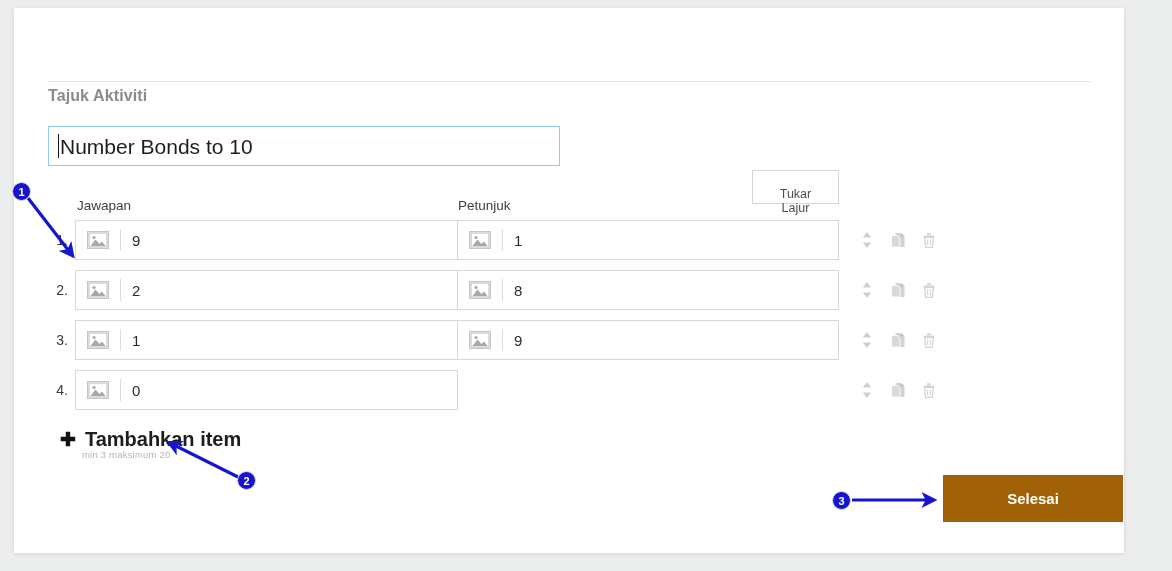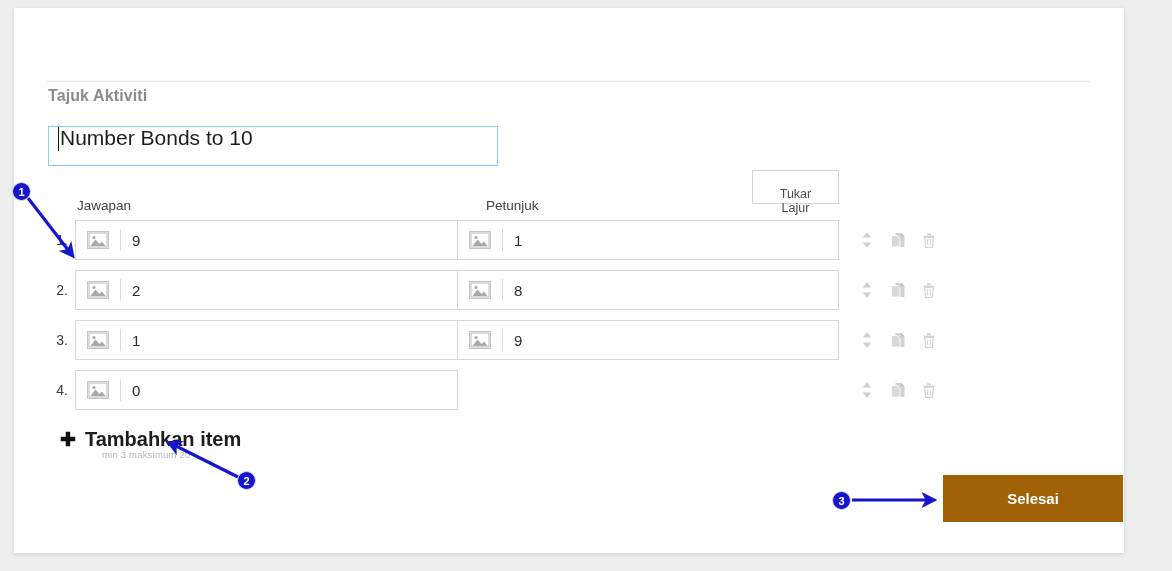--- a/index.html
+++ b/index.html
@@ -43,26 +43,27 @@
     top: 79px;
     font-size: 16px;
     color: #8b8b8b;
     font-weight: bold;
     letter-spacing: .1px;
   }
   .title-input-wrap {
     position: absolute;
     left: 34px;
     top: 118px;
-    width: 450px;
+    width: 512px;
     height: 40px;
     border: 1px solid #8dcdf0;
     box-sizing: border-box;
     background: #fff;
     display: flex;
+    align-items: center;
     padding-left: 9px;
   }
   .caret {
     width: 1px;
     height: 24px;
     background: #111;
     margin-right: 1px;
   }
   .title-input-text {
     font-size: 21px;
@@ -90,21 +91,21 @@
 
   
   .col-head {
     position: absolute;
     top: 190px;
     font-size: 13.5px;
     font-weight: normal;
     color: #404040;
   }
   .col-head.answer { left: 63px; }
-  .col-head.hint   { left: 472px; }
+  .col-head.hint   { left: 444px; }
 
   
   .rows { position: absolute; left: 0; top: 0; }
 
   .row {
     position: absolute;
     left: 0;
     width: 1110px;
     height: 40px;
     display: flex;
@@ -194,21 +195,20 @@
     color: #1d1d1d;
     font-weight: bold;
   }
   .add-hint {
     position: absolute;
     left: 68px;
     top: 441px;
     font-size: 9.5px;
     color: #b6b6b6;
     letter-spacing: .2px;
-    margin-left: 20px;
   }
 
   
   .submit-btn {
     position: absolute;
     left: 929px;
     top: 467px;
     width: 180px;
     height: 47px;
     background: #a16207;

